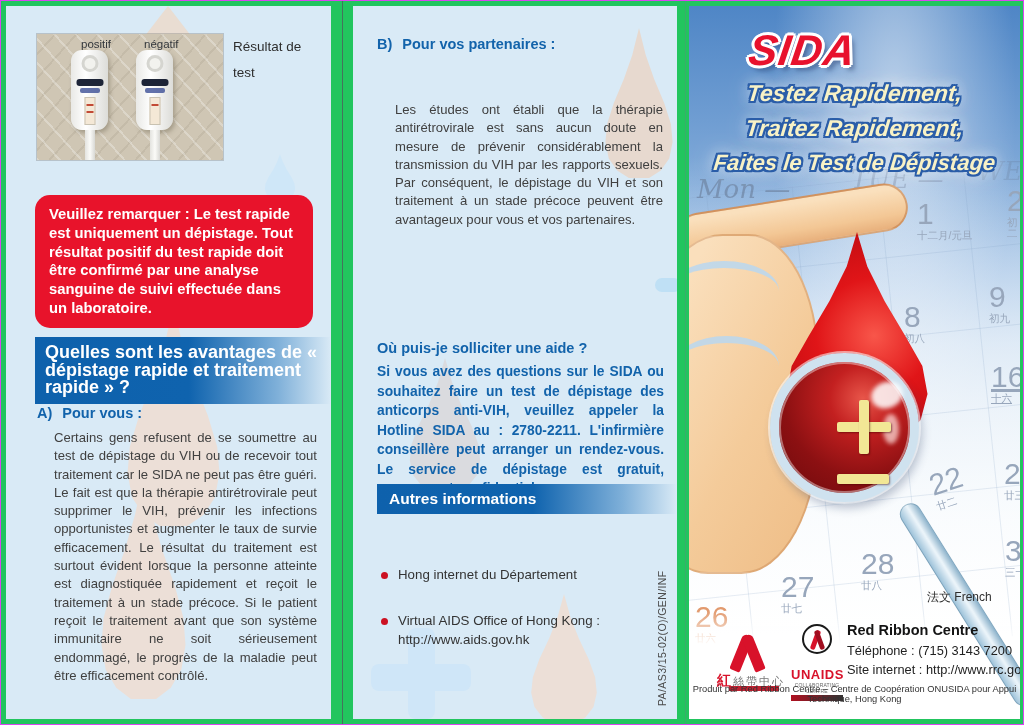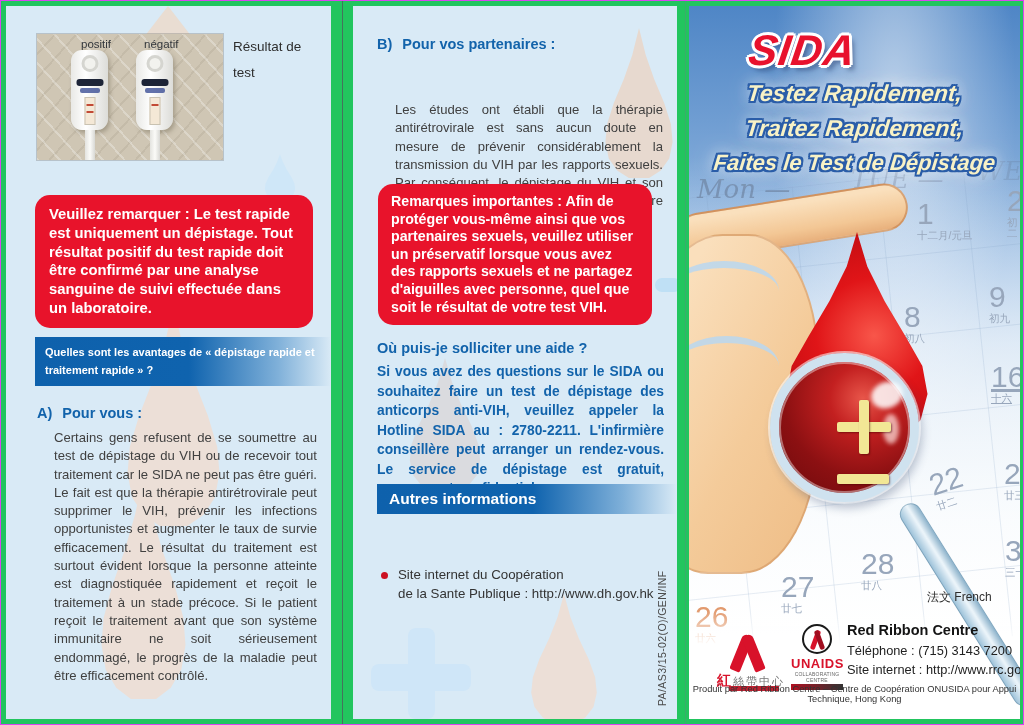--- a/index.html
+++ b/index.html
@@ -39,21 +39,21 @@
   .td-line { position:absolute; left:1px; width:7px; height:2px; background:#c24a35; }
   .td-stick { position:absolute; left:50%; transform:translateX(-50%); top:80px; width:10px; height:30px; background:linear-gradient(90deg,#e3e3df,#fbfbf8,#d8d8d4); }
   .photo-caption { position:absolute; left:227px; top:28px; width:84px; font-size:13.5px; line-height:1.9; color:#2e2e2e; z-index:1; }
 
   .red-box { position:absolute; background:#e8132b; border-radius:15px; color:#ffffff; font-weight:bold; z-index:1; }
   .red-box-left { left:29px; top:189px; width:278px; padding:10px 14px; font-size:14.8px; line-height:18.8px; }
   .red-box-mid  { left:25px; top:178px; width:274px; padding:9px 13px;  font-size:14.2px; line-height:17.6px; }
 
   .grad-header { position:absolute; background:linear-gradient(90deg,#0e61ac 0%, #0f63ae 52%, #7fb0d9 82%, #d9eaf6 100%);
                  color:#ffffff; font-weight:bold; z-index:1; }
-  .grad-header-left { left:29px; top:331px; width:296px; padding:7px 10px; font-size:11px; line-height:17.5px; }
+  .grad-header-left { left:29px; top:331px; width:296px; padding:7px 10px; font-size:18px; line-height:17.5px; }
   .grad-header-mid  { left:24px; top:478px; width:300px; padding:5px 12px; font-size:15.5px; line-height:20px; }
 
   .blue-item-head { position:absolute; font-size:14.5px; font-weight:bold; color:#1263ab; z-index:1; }
   .body-text { position:absolute; font-size:13.1px; line-height:18.3px; color:#404040; text-align:justify; z-index:1; }
   .blue-bold-text { position:absolute; font-size:13.8px; line-height:19.5px; font-weight:bold; color:#1263ab; text-align:justify; z-index:1; }
 
   .bullet-item { position:absolute; z-index:1; }
   .bullet-dot { position:absolute; left:4px; top:6px; width:7px; height:7px; border-radius:50%; background:#cc1122; }
   .bullet-text { margin-left:21px; width:262px; font-size:13.3px; line-height:18.5px; color:#333333; }
 
@@ -121,21 +121,21 @@
   .ribbon-shape::before { left:5px;  transform:rotate(22deg); }
   .ribbon-shape::after  { left:17px; transform:rotate(-22deg); }
   .ribbon-cn { position:absolute; left:0; top:38px; width:62px; font-size:11px; letter-spacing:2px; color:#777; white-space:nowrap; }
   .ribbon-cn .first { color:#d8122a; font-size:14px; font-weight:bold; }
   .ribbon-bar { position:absolute; left:12px; top:52px; width:50px; height:5px; background:#c02030; }
 
   .unaids-logo { left:102px; top:618px; width:52px; text-align:center; }
   .unaids-mark { position:relative; margin:0 auto; width:30px; height:30px; border-radius:50%; border:2px solid #1a1a1a; background:#ffffff; }
   .unaids-mark::before { content:""; position:absolute; left:9px; top:4px; width:5px; height:20px; background:#d8122a; transform:rotate(20deg); border-radius:2px; }
   .unaids-mark::after  { content:""; position:absolute; left:13px; top:4px; width:5px; height:20px; background:#a00d1f; transform:rotate(-20deg); border-radius:2px; }
-  .unaids-name { font-size:13px; font-weight:bold; color:#d8122a; margin-top:2px; letter-spacing:.5px; }
+  .unaids-name { font-size:13px; font-weight:bold; color:#d8122a; margin-top:13px; letter-spacing:.5px; }
   .unaids-sub { font-size:5px; color:#666; letter-spacing:.2px; }
   .unaids-bar { margin-top:1px; height:6px; background:linear-gradient(90deg,#b01020,#333); }
 
   .contact-block { left:158px; top:616px; width:165px; }
   .contact-name { font-size:14.5px; font-weight:bold; color:#141414; margin-bottom:5px; }
   .contact-line { font-size:12.8px; color:#222; margin-bottom:4px; white-space:nowrap; }
   .produced-line { position:absolute; left:0; top:678px; width:100%; text-align:center; font-size:9.3px; color:#333; z-index:6; }
 </style>
 </head>
 <body>
@@ -191,32 +191,37 @@
     <div class="wbar z0" style="left:18px; top:658px; width:100px; height:27px;"></div>
     <div class="wbar z0" style="left:55px; top:622px; width:27px; height:91px;"></div>
     <div class="wbar z0" style="left:302px; top:272px; width:26px; height:14px; background:#bfe0f5;"></div>
 
     <div class="blue-item-head" style="left:24px; top:30px;">
       <span>B)</span>
       <span style="margin-left:6px;">Pour vos partenaires :</span>
     </div>
     <div class="body-text" style="left:42px; top:68px; width:268px;margin-top:27px;">Les études ont établi que la thérapie antirétrovirale est sans aucun doute en mesure de prévenir considérablement la transmission du VIH par les rapports sexuels. Par conséquent, le dépistage du VIH et son traitement à un stade précoce peuvent être avantageux pour vous et vos partenaires.</div>
 
-    <div class="red-box red-box-mid">Remarques importantes : Afin de protéger vous-même ainsi que vos partenaires sexuels, veuillez utiliser un préservatif lorsque vous avez des rapports sexuels et ne partagez d'aiguilles avec personne, quel que soit le résultat de votre test VIH.</div>
 
     <div class="blue-item-head" style="left:24px; top:334px;">Où puis-je solliciter une aide ?</div>
     <div class="blue-bold-text" style="left:24px; top:356px; width:287px;">Si vous avez des questions sur le SIDA ou souhaitez faire un test de dépistage des anticorps anti-VIH, veuillez appeler la Hotline SIDA au : 2780-2211. L'infirmière conseillère peut arranger un rendez-vous. Le service de dépistage est gratuit, anonyme et confidentiel.</div>
 
     <div class="grad-header grad-header-mid">Autres informations</div>
 
     <div class="bullet-item" style="left:24px; top:560px;">
       <span class="bullet-dot"></span>
       <div class="bullet-text">
-        <div>Site internet du Coopération</div>
-        <div>de la Sante Publique : http://www.dh.gov.hk</div>
+        <div>Hong internet du Département</div>
+      </div>
+    </div>
+    <div class="bullet-item" style="left:24px; top:606px;">
+      <span class="bullet-dot"></span>
+      <div class="bullet-text">
+        <div>Virtual AIDS Office of Hong Kong :</div>
+        <div>http://www.aids.gov.hk</div>
       </div>
     </div>
 
     <div class="ref-code">PA/AS3/15-02(O)/GEN/INF</div>
   </div>
 
   <div class="panel panel-right">
     <div class="cal-white"></div>
     <div class="cal-grid"></div>
 

